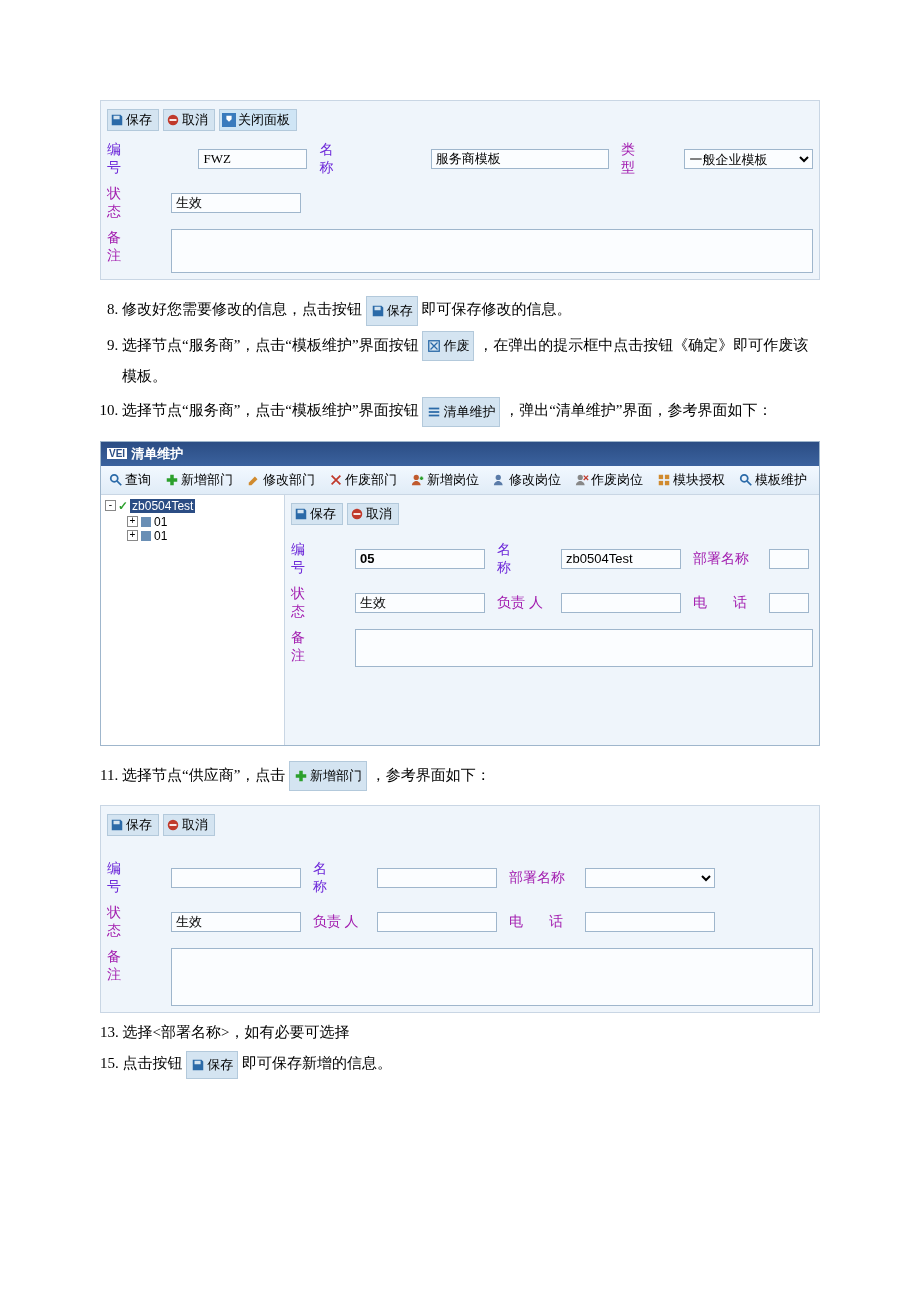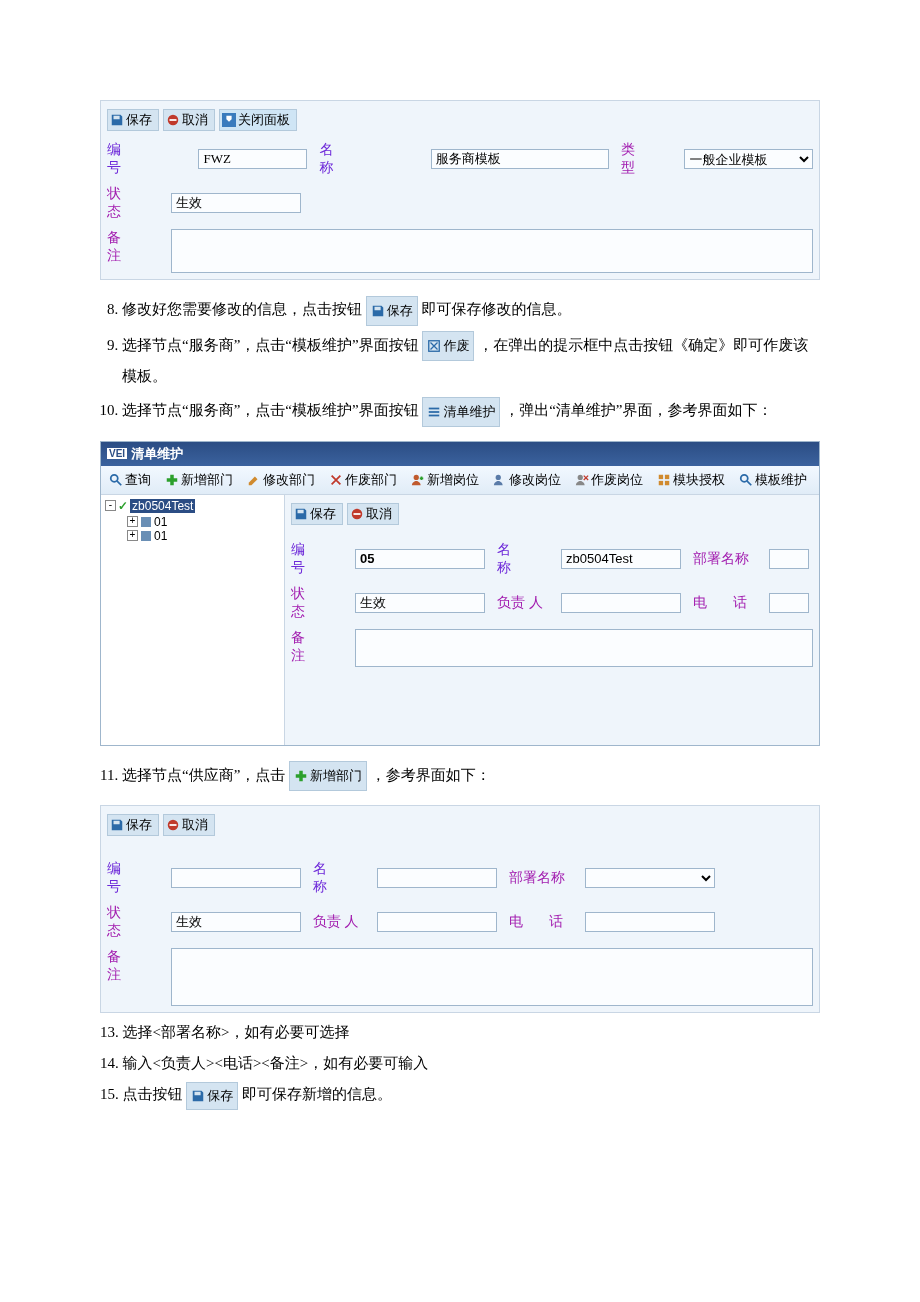--- a/index.html
+++ b/index.html
@@ -423,21 +423,20 @@
     <input class="input-flat" style="width: 130px;">
   </div>
   <div class="form-row" style="align-items:flex-start">
     <span class="lbl">备　注</span>
     <textarea class="textarea-flat" style="height: 48px;"></textarea>
   </div>
 </div>
 
 <div style="margin-top:6px;">
   <div class="para">13. <span>选择&lt;部署名称&gt;，如有必要可选择</span></div>
-  <div class="para">14. <span>输入&lt;负责人&gt;&lt;电话&gt;&lt;备注&gt;，如有必要可输入</span></div>
   <div class="para">15. <span>点击按钮</span>
     <span class="inline-btn">
         <span class="ico">
           <svg viewBox="0 0 16 16">
             <path class="icon-save" d="M2 2h10l2 2v10H2zM4 3v4h7V3zM4 9h8v4H4z"></path>
           </svg>
         </span>
         <span>保存</span>
       </span>
     <span>即可保存新增的信息。</span>

